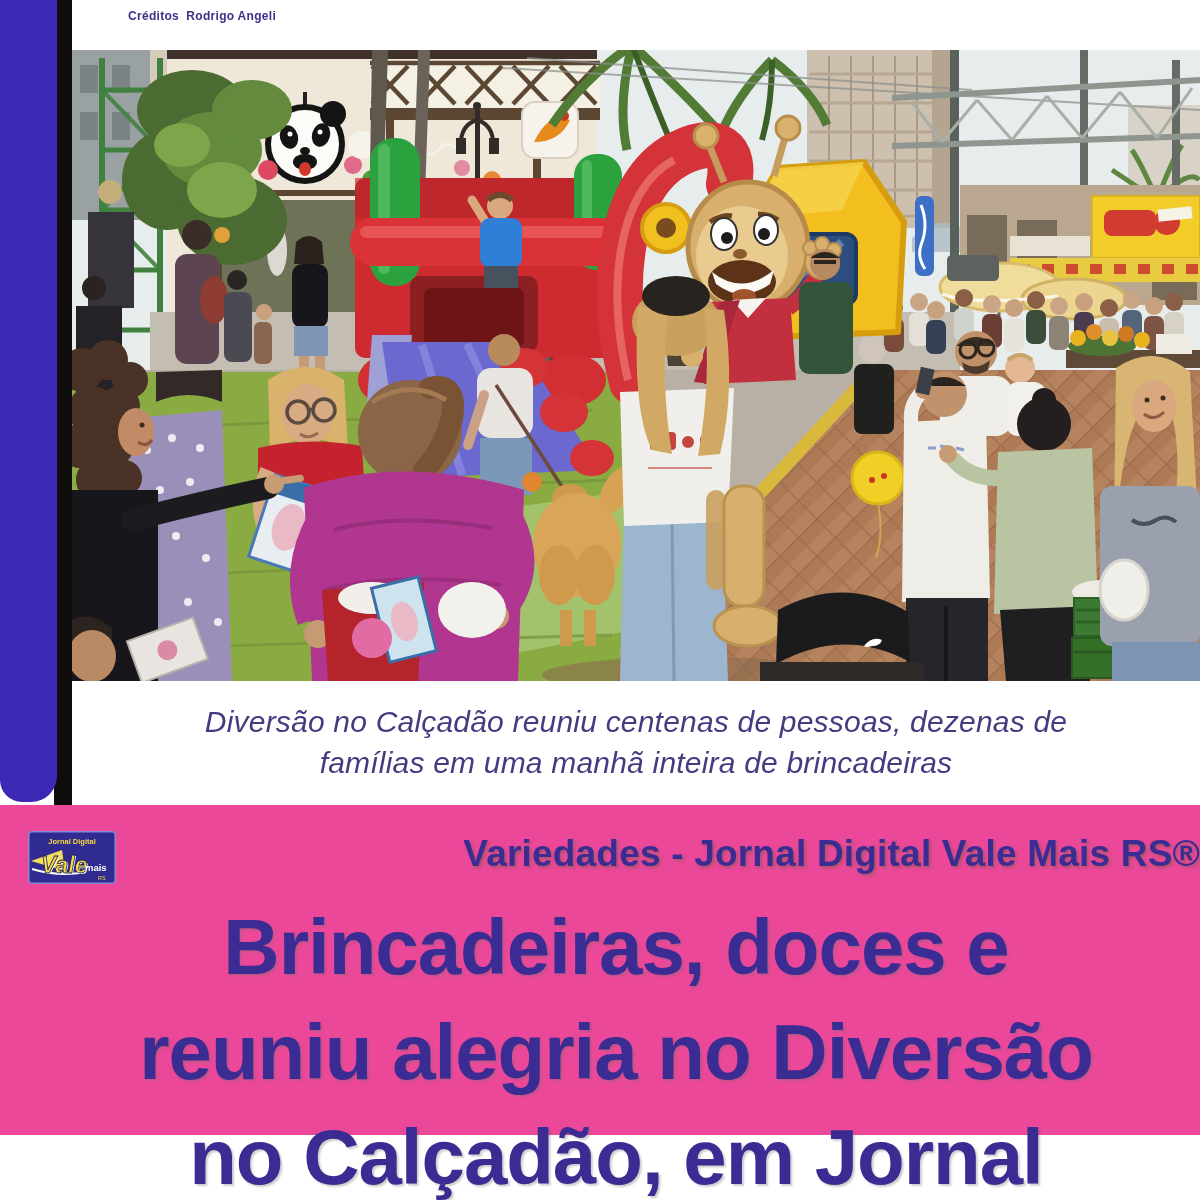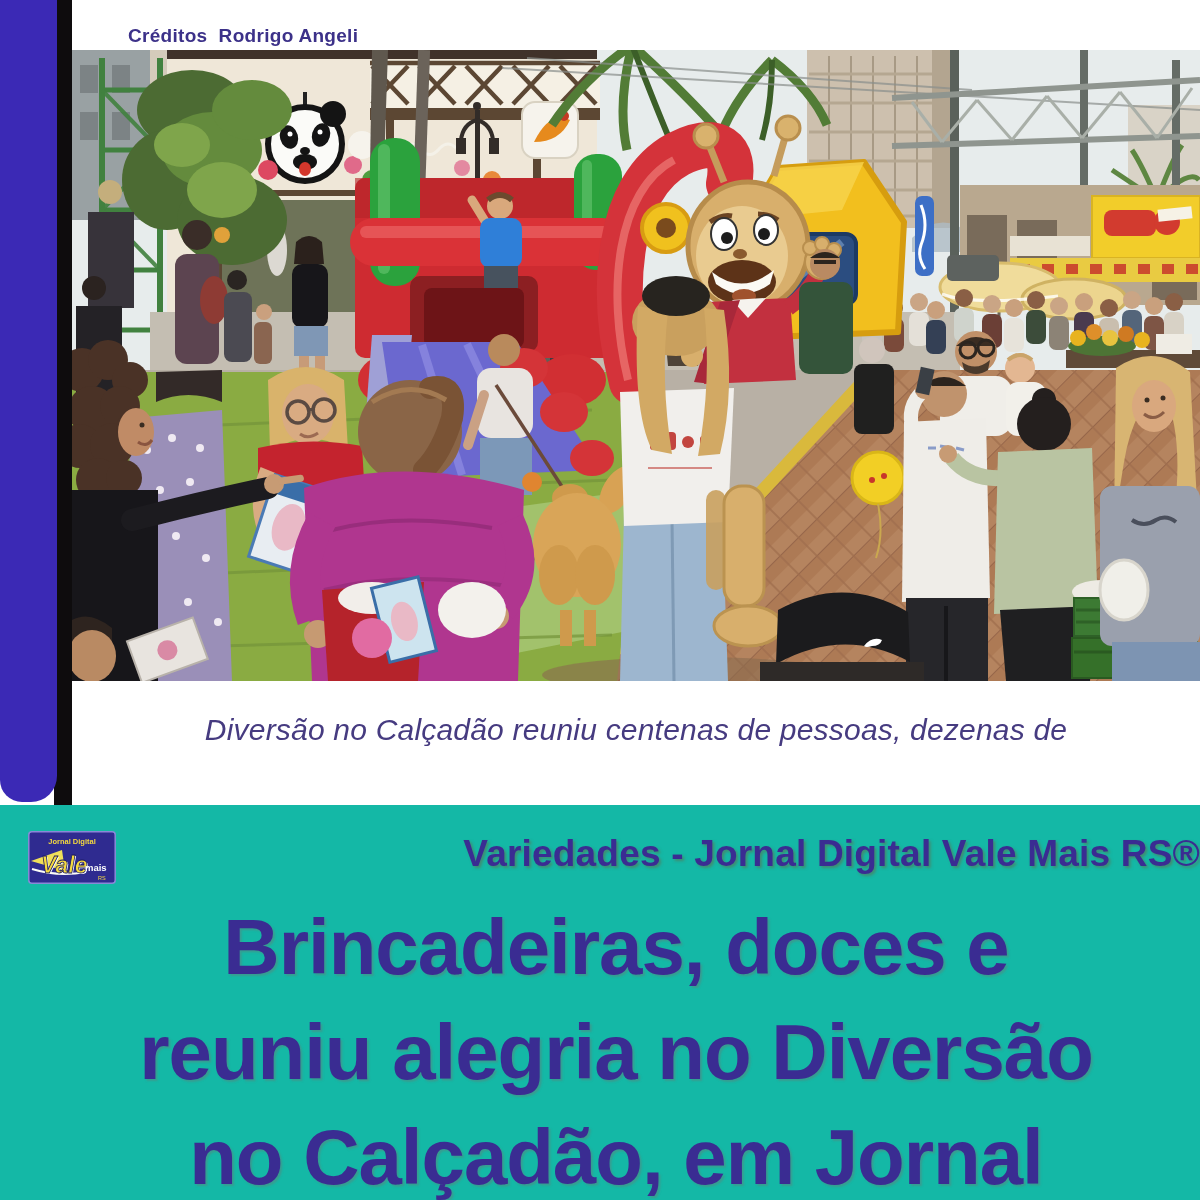--- a/index.html
+++ b/index.html
@@ -1,28 +1,28 @@
 <!DOCTYPE html>
 <html><head>
 <meta charset="utf-8">
 <style>
   html,body{margin:0;padding:0}
   body{width:1200px;height:1200px;position:relative;overflow:hidden;background:#ffffff;
        font-family:"Liberation Sans",sans-serif;}
   .black-strip{position:absolute;left:54px;top:0;width:18px;height:806px;background:#0e0c0d;}
   .purple-bar{position:absolute;left:0;top:0;width:57px;height:802px;background:#3b29b5;
               border-radius:0 0 26px 22px;}
-  .credits{position:absolute;left:128px;top:25px;font-size:19px;font-weight:bold;color:#3c3189;
+  .credits{position:absolute;left:128px;top:9px;font-size:12px;font-weight:bold;color:#3c3189;
            white-space:pre;letter-spacing:.3px;}
   .photo{position:absolute;left:72px;top:50px;width:1128px;height:631px;background:#e7ecec;}
   .photo svg{display:block;width:100%;height:100%;}
   .caption{position:absolute;left:72px;top:681px;width:1128px;height:124px;background:#ffffff;
-           text-align:center;padding-top:28px;box-sizing:border-box;font-style:italic;
+           text-align:center;padding-top:20px;box-sizing:border-box;font-style:italic;
            font-size:30px;line-height:41px;color:#463b80;letter-spacing:.2px;}
-  .yellow-band{position:absolute;left:0;top:805px;width:1200px;height:395px;background:#14b8a6;}
+  .yellow-band{position:absolute;left:0;top:805px;width:1200px;height:330px;background:#ec4899;}
   .logo{position:absolute;left:28px;top:26px;width:88px;height:53px;}
   .kicker{position:absolute;left:0;top:28px;width:100%;text-align:right;font-size:37px;
           font-weight:bold;color:#3a2c92;letter-spacing:.2px;
           text-shadow:2px 2px 3px rgba(110,95,60,.5);}
   .headline{position:absolute;left:0;top:74px;width:100%;margin:16px;text-align:center;
             font-size:78px;font-weight:bold;color:#3a2c92;line-height:105px;
             letter-spacing:-1px;text-shadow:2px 2px 2px rgba(120,110,105,.35);}
   .headline span{display:block;}
 </style>
 </head>
@@ -624,20 +624,21 @@
       <g>
         <path d="M706,560 Q772,524 836,562 L838,612 Q772,576 704,614 Z" fill="#1b1b1d"></path>
         <path d="M792,596 q8,-10 18,-6 q-2,6 -10,6 q-6,2 -8,0" fill="#ffffff"></path>
         <rect x="688" y="612" width="164" height="19" fill="#2e2a28"></rect>
       </g>
     </svg>
   </div>
 
   <div class="caption">
     <div>Diversão no Calçadão reuniu centenas de pessoas, dezenas de</div>
+    <div>famílias em uma manhã inteira de brincadeiras</div>
   </div>
 
   <div class="yellow-band">
     <svg class="logo" viewBox="0 0 88 53">
       <rect x="0.8" y="0.8" width="86.4" height="51.4" rx="3" fill="#2f2b90" stroke="#8a88d8" stroke-width="1.5"></rect>
       <path d="M3,30 L34,19 L37,40 Z" fill="#efdf5a"></path>
       <path d="M4,38 Q30,46 58,41" stroke="#fdfdf8" stroke-width="2" fill="none"></path>
       <text x="44" y="13" text-anchor="middle" font-size="7.5" font-weight="bold" fill="#f5d93f" font-family="Liberation Sans, sans-serif">Jornal Digital</text>
       <text x="14" y="42.5" font-size="23" font-weight="bold" font-style="italic" fill="#ffffff" font-family="Liberation Sans, sans-serif">Vale</text>
       <text x="13" y="41.5" font-size="23" font-weight="bold" font-style="italic" fill="#f5d93f" stroke="#1a1860" stroke-width="0.8" font-family="Liberation Sans, sans-serif">Vale</text>

